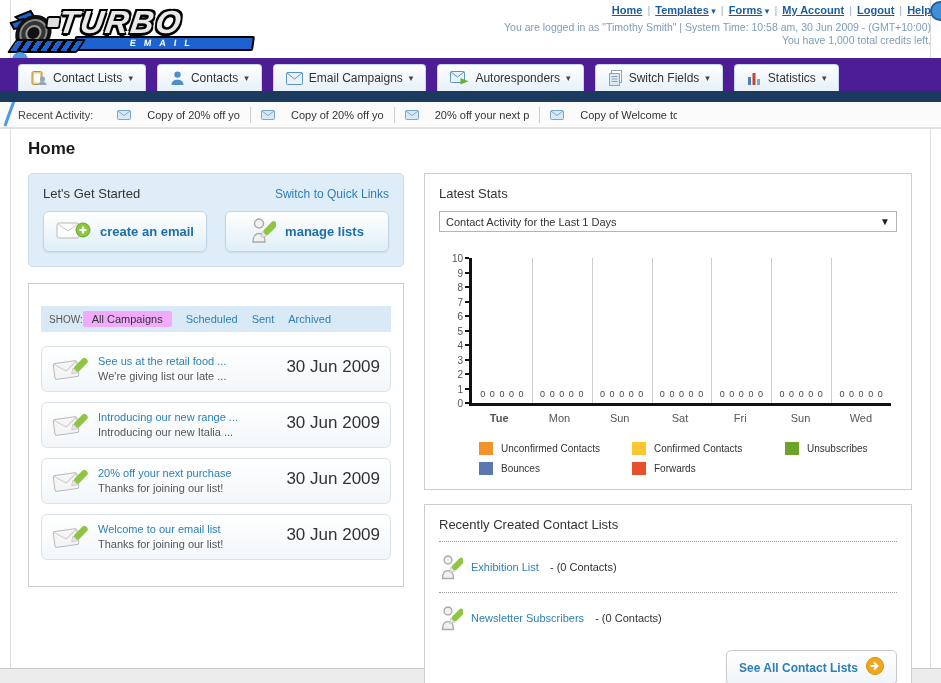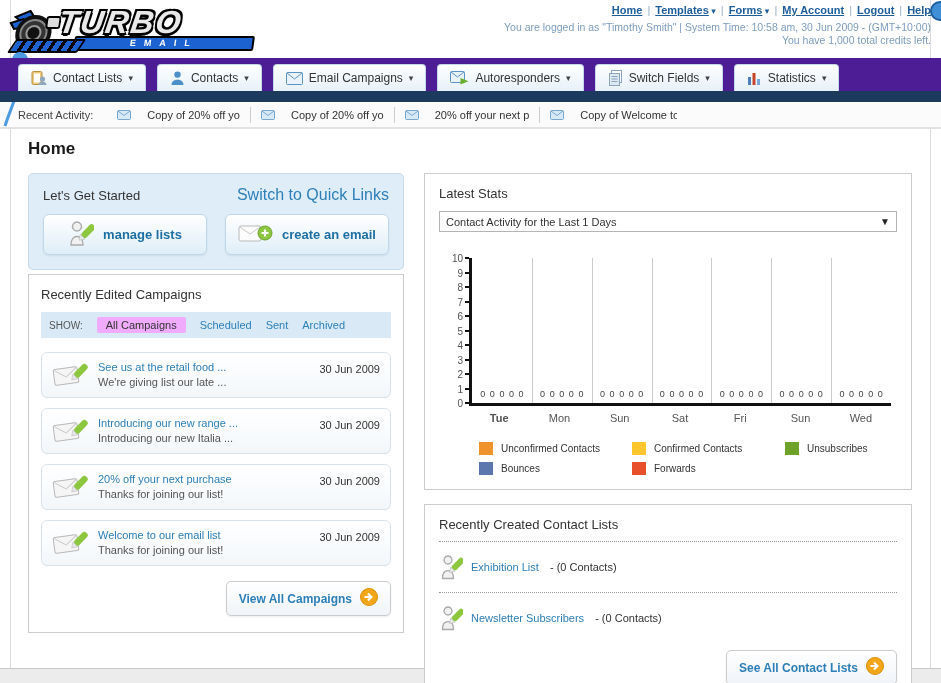--- a/index.html
+++ b/index.html
@@ -51,41 +51,41 @@
   
   .content { position:relative; z-index:1; padding:8px 28px 0; }
   .page-title { font-size:17px; font-weight:bold; color:#1a1a1a; margin:2px 0 14px; }
   .cols { display:flex; gap:20px; align-items:flex-start; }
   .col-left { width:376px; flex:none; }
   .col-right { width:488px; flex:none; }
   .panel { background:#fff; border:1px solid #ccc; border-radius:0; }
   .panel-title { font-size:13px; color:#333; }
 
   
-  .get-started { background:#dfedf8; border:1px solid #c8dbe9; border-radius:5px; padding:12px 14px 14px; margin-bottom:4px; }
+  .get-started { background:#dfedf8; border:1px solid #c8dbe9; border-radius:5px; padding:12px 14px 14px; margin-bottom:16px; }
   .gs-head { display:flex; justify-content:space-between; align-items:baseline; margin-bottom:10px; }
   .link { color:#2d7fb8; text-decoration:none; cursor:pointer; }
-  .gs-link { font-size:16px; }
+  .gs-link { font-size:12px; }
   .gs-buttons { display:flex; gap:18px; }
   .gs-btn { flex:1; height:41px; display:flex; align-items:center; justify-content:center; gap:9px;
     background:linear-gradient(#ffffff,#dfeef8); border:1px solid #bed7e9; border-radius:6px;
     font-size:13px; font-weight:bold; color:#1d6fa5; cursor:pointer; box-shadow:0 1px 2px rgba(0,0,0,.08); }
 
   
   .campaigns { padding:12px 12px 16px; }
-  .filter-bar { display:flex; align-items:center; gap:14px; background:#d9eaf6; padding:5px 8px; margin:10px 0 14px; font-size:11px; }
+  .filter-bar { display:flex; align-items:center; background:#d9eaf6; padding:5px 8px; margin:10px 0 14px; font-size:11px; }
   .show-label { font-size:10px; color:#555; }
   .filter { color:#2d7fb8; cursor:pointer; }
   .filter.active { background:#f0abfc; color:#333; padding:2px 9px; border-radius:2px; }
   .camp-card { display:flex; align-items:center; gap:9px; border:1px solid #d9e2ec; border-radius:6px;
     background:linear-gradient(#ffffff,#f3f7fa); padding:7px 10px; margin-bottom:10px; min-height:46px; }
   .camp-text { font-size:11px; line-height:15px; }
   .camp-title { display:block; }
   .camp-sub { color:#555; }
-  .camp-date { margin-left:auto; font-size:11px; color:#333; align-self:flex-start; padding-top:3px; white-space:nowrap; }
+  .camp-date { margin-left:auto; font-size:17px; color:#333; align-self:flex-start; padding-top:3px; white-space:nowrap; }
   .view-all-row { text-align:right; margin-top:15px; }
   .pill-btn { display:inline-flex; align-items:center; gap:8px; background:linear-gradient(#ffffff,#f0f4f8);
     border:1px solid #ccc; border-radius:5px; padding:6px 12px; font-size:12px; font-weight:bold; color:#2d7fb8; cursor:pointer;
     box-shadow:0 1px 2px rgba(0,0,0,.08); }
 
   
   .stats { padding:12px 14px 12px; margin-bottom:14px; }
   .dropdown { margin-top:10px; display:flex; align-items:center; border:1px solid #b5b5b5; height:21px;
     padding:0 6px; font-size:11px; color:#333; background:#fff; cursor:pointer; }
   .dd-caret { margin-left:auto; font-size:10px; color:#222; }
@@ -261,47 +261,46 @@
       <div class="col-left">
 
         <div class="get-started">
           <div class="gs-head">
             <span class="panel-title">Let's Get Started</span>
             <a class="link gs-link">Switch to Quick Links</a>
           </div>
           <div class="gs-buttons">
             <div class="gs-btn">
               <span>
+                <svg width="35" height="23" viewBox="0 0 35 23">
+                  <rect x="1" y="4" width="22" height="15" rx="2" fill="#fcfcfc" stroke="#b9b9b9"></rect>
+                  <path d="M2 5 l10 7 10 -7" fill="none" stroke="#c9c9c9"></path>
+                  <circle cx="27" cy="11" r="7" fill="#8dc63f" stroke="#6da32c"></circle>
+                  <path d="M27 7.5 v7 M23.5 11 h7" stroke="#fff" stroke-width="2.2"></path>
+                </svg>
+              </span>
+              <span>create an email</span>
+            </div>
+            <div class="gs-btn">
+              <span>
                 <svg width="26" height="27" viewBox="0 0 26 27">
                   <path d="M9 2 a4.5 4.5 0 1 0 .01 0" fill="#f1f1f1" stroke="#aaa" stroke-width="1.4"></path>
                   <path d="M3 25 c0-5.5 2.6-8.5 6-8.5 s6 3 6 8.5 z" fill="#f1f1f1" stroke="#aaa" stroke-width="1.4"></path>
                   <g transform="rotate(45 18 13)">
                     <rect x="15" y="2" width="6.5" height="16" rx="2.5" fill="#8dc63f"></rect>
                     <path d="M15 18 l3.2 5 3.3 -5 z" fill="#e8e8e8" stroke="#bbb" stroke-width="0.6"></path>
                   </g>
                 </svg>
               </span>
               <span>manage lists</span>
             </div>
-            <div class="gs-btn">
-              <span>
-                <svg width="35" height="23" viewBox="0 0 35 23">
-                  <rect x="1" y="4" width="22" height="15" rx="2" fill="#fcfcfc" stroke="#b9b9b9"></rect>
-                  <path d="M2 5 l10 7 10 -7" fill="none" stroke="#c9c9c9"></path>
-                  <circle cx="27" cy="11" r="7" fill="#8dc63f" stroke="#6da32c"></circle>
-                  <path d="M27 7.5 v7 M23.5 11 h7" stroke="#fff" stroke-width="2.2"></path>
-                </svg>
-              </span>
-              <span>create an email</span>
-            </div>
           </div>
         </div>
 
         <div class="panel campaigns">
-          <div class="panel-title">Recently Edited Campaigns</div>
           <div class="filter-bar">
             <span class="show-label">SHOW:</span>
             <span id="campaign-filters" style="display:flex;align-items:center;gap:14px;">
                 <span class="filter active">All Campaigns</span>
                 <span class="filter">Scheduled</span>
                 <span class="filter">Sent</span>
                 <span class="filter">Archived</span>
               </span>
           </div>
           <div id="campaign-list">
@@ -363,31 +362,20 @@
                     <g transform="rotate(45 27 12)">
                       <rect x="23.5" y="1" width="6.5" height="16" rx="2.5" fill="#8dc63f"></rect>
                       <path d="M23.5 17 l3.2 5 3.3 -5 z" fill="#e8e8e8" stroke="#bbb" stroke-width="0.6"></path>
                     </g>
                   </svg>
                 </span>
                 <div class="camp-text"><a class="link camp-title">Welcome to our email list</a><span class="camp-sub">Thanks for joining our list!</span></div>
                 <span class="camp-date">30 Jun 2009</span>
               </div>
             </div>
-          <div class="view-all-row">
-            <span class="pill-btn">
-              <span>View All Campaigns</span>
-              <span>
-                <svg width="18" height="18" viewBox="0 0 18 18">
-                  <circle cx="9" cy="9" r="8.5" fill="#f2a71b" stroke="#d98f07"></circle>
-                  <path d="M4.5 9 h6 M8 5.5 L11.5 9 L8 12.5" fill="none" stroke="#fff" stroke-width="2"></path>
-                </svg>
-              </span>
-            </span>
-          </div>
         </div>
 
       </div>
       <div class="col-right">
 
         <div class="panel stats">
           <div class="panel-title">Latest Stats</div>
           <div class="dropdown">
             <span>Contact Activity for the Last 1 Days</span>
             <span class="dd-caret">▼</span>

